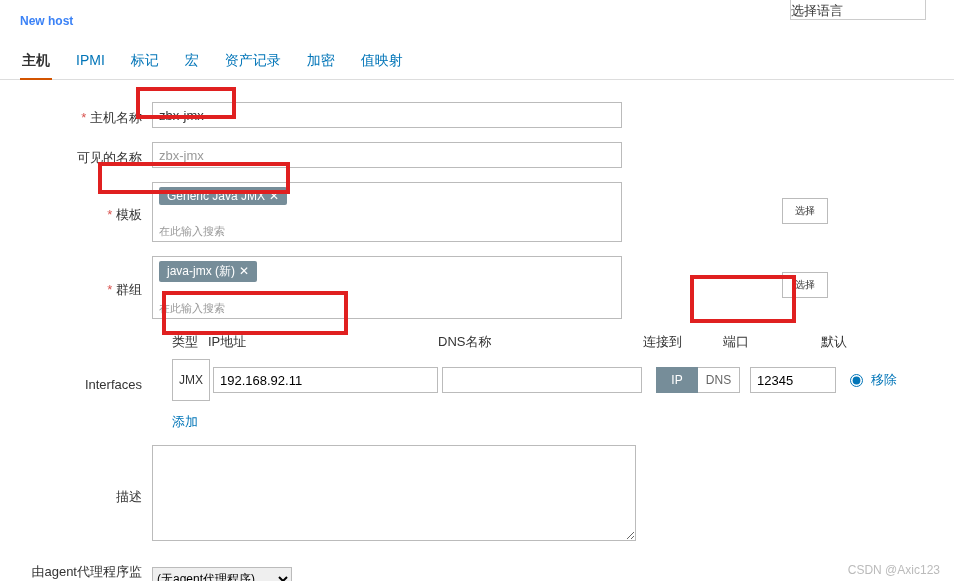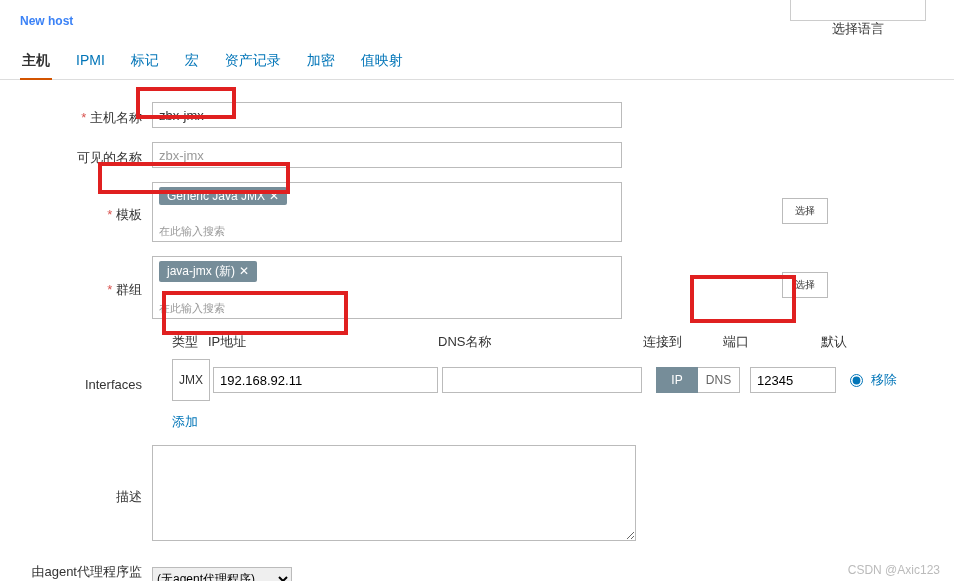--- a/index.html
+++ b/index.html
@@ -1,19 +1,19 @@
 <!DOCTYPE html>
 <html><head>
 <meta charset="utf-8">
 <style>
 * { box-sizing: border-box; margin: 0; padding: 0; }
 body { font-family: Arial, "Microsoft YaHei", sans-serif; font-size: 13px; color: #333; background: #fff; width: 954px; height: 581px; position: relative; overflow: hidden; }
 .header { padding: 14px 20px 0; }
 .page-title { font-size: 12px; font-weight: bold; color: #3b82f6; }
-.lang-box { position: absolute; top: 0; right: 28px; width: 136px; height: 20px; border: 1px solid #ccc; border-top: none; text-align: center; font-size: 13px; color: #333; padding-top: 20px; }
+.lang-box { position: absolute; top: 0; right: 28px; width: 136px; height: 20px; border: 1px solid #ccc; border-top: none; font-size: 13px; color: #333; padding-top: 2px; }
 .tabs { display: flex; gap: 22px; padding: 10px 20px 0; border-bottom: 1px solid #ddd; margin-top: 10px; }
 .tab { color: #0275b8; font-size: 14px; padding: 4px 2px 8px; cursor: pointer; }
 .tab.active { color: #333; font-weight: 600; border-bottom: 2px solid #d35400; margin-bottom: -1px; }
 .form { padding: 22px 20px 20px 20px; }
 .row { display: flex; align-items: center; margin-bottom: 14px; }
 .label { width: 132px; text-align: right; padding-right: 10px; color: #333; padding-top: 5px; font-size: 13px; }
 .required::before { content: "* "; color: #d9534f; }
 .control { flex: 1; position: relative; }
 input[type=text].std { width: 470px; height: 26px; border: 1px solid #bbb; padding: 2px 6px; font-size: 13px; color: #333; }
 input[type=text].std.ph::placeholder { color: #999; }

